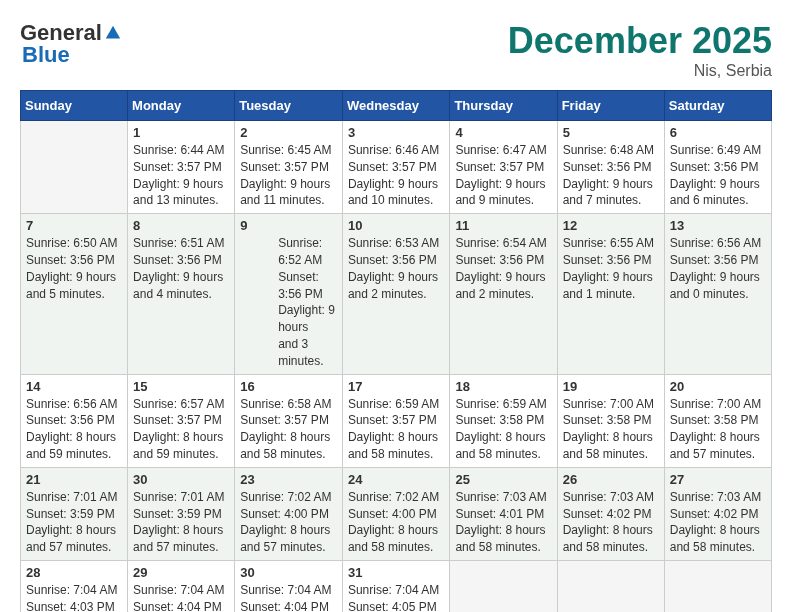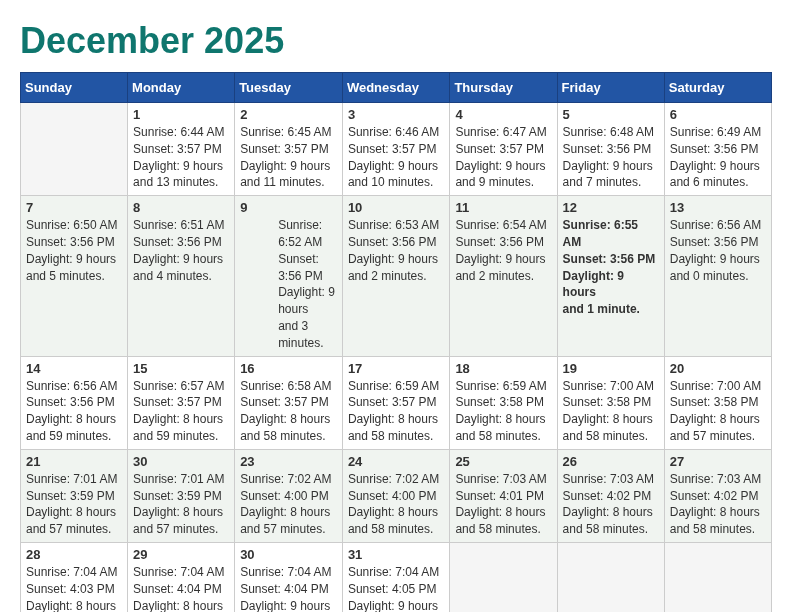--- a/index.html
+++ b/index.html
@@ -85,22 +85,34 @@
       line-height: 1.4;
     }
     .row-shaded td {
       background: #f0f4f0;
     }
   </style>
 </head>
 <body>
 
 <div class="header">
+  <div class="logo">
+    <div class="logo-text">
+      <span class="logo-general">General</span>
+      <svg class="logo-icon" viewBox="0 0 20 20" xmlns="http://www.w3.org/2000/svg">
+        <polygon points="10,2 18,16 2,16" fill="#1a6bb5"></polygon>
+      </svg>
+    </div>
+    <div style="margin-top:-4px; margin-left:2px;">
+      <span class="logo-blue" style="font-size:22px;font-weight:bold;color:#1a6bb5;">Blue</span>
+    </div>
+  </div>
   <div class="title-block">
     <div class="month-title">December 2025</div>
+    <div class="location">Nis, Serbia</div>
   </div>
 </div>
 
 <table class="calendar">
   <thead>
     <tr>
     <th>Sunday</th>
         <th>Monday</th>
         <th>Tuesday</th>
         <th>Wednesday</th>
@@ -186,21 +198,21 @@
         </td>
         <td>
           <span class="day-number">11</span>
           <div class="cell-info" style="white-space: pre-line;">Sunrise: 6:54 AM
 Sunset: 3:56 PM
 Daylight: 9 hours
 and 2 minutes.</div>
         </td>
         <td>
           <span class="day-number">12</span>
-          <div class="cell-info" style="white-space: pre-line; font-weight: bold;">Sunrise: 6:55 AM
+          <div class="cell-info" style="white-space: pre-line;">Sunrise: 6:55 AM
 Sunset: 3:56 PM
 Daylight: 9 hours
 and 1 minute.</div>
         </td>
         <td>
           <span class="day-number">13</span>
           <div class="cell-info" style="white-space: pre-line;">Sunrise: 6:56 AM
 Sunset: 3:56 PM
 Daylight: 9 hours
 and 0 minutes.</div>

